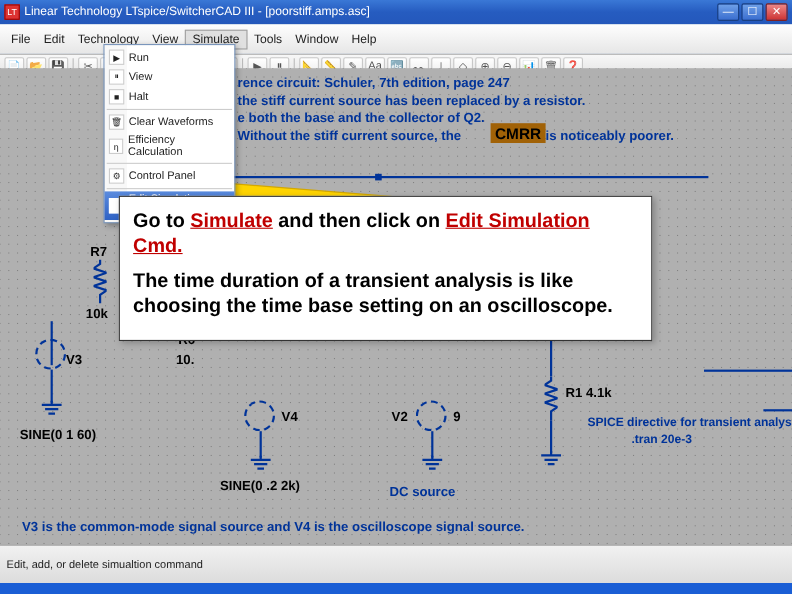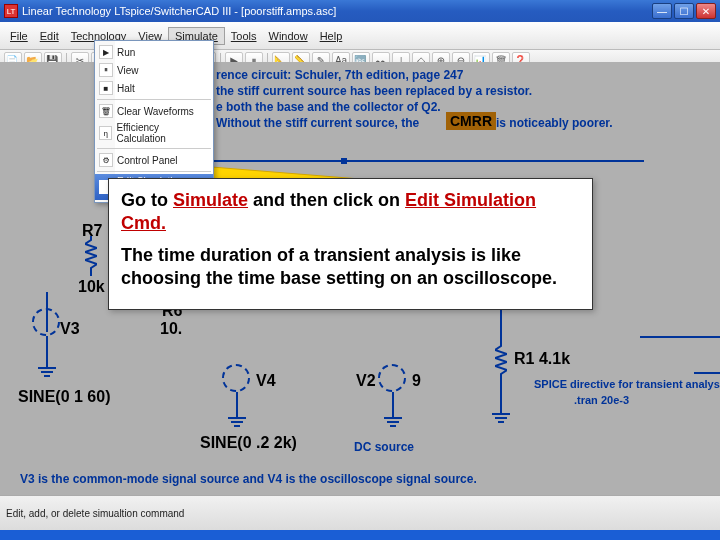--- a/index.html
+++ b/index.html
@@ -31,21 +31,21 @@
     display:flex;align-items:center;justify-content:center;
     color:#fff; font-size:10px;
   }
   .wincontrols .btn.close { background: linear-gradient(#e88,#c33); border-color:#802020; }
   
   .menubar {
     height: 28px;
     background: linear-gradient(#fefefe,#e6e6e6);
     border-bottom:1px solid #bbb;
     display:flex; align-items:center; padding: 12px 4px;
-    font-size: 11px; color:#222;text-decoration:underline;
+    font-size: 11px; color:#222;
   }
   .menubar .item { padding: 2px 6px; }
   .menubar .item.active { background:#e0e0e0; border:1px solid #a0a0a0; }
   
   .toolbar {
     height: 22px;
     background: linear-gradient(#f7f7f7,#e2e2e2);
     border-bottom:1px solid #aaa;
     display:flex; align-items:center; gap:2px; padding:0 4px;
   }
@@ -100,21 +100,21 @@
   .canvas .vline { width:2px; }
   .canvas .node {
     position:absolute; width:6px; height:6px; background:#003399;
     transform:translate(-3px,-3px);
   }
   .canvas .schemtext {
     position:absolute; color:#003399; font-weight:bold;
     font-family: Arial, sans-serif; font-size:12px;
     white-space:nowrap;
   }
-  .canvas .reslabel { color:#000; font-weight:bold; font-size:16px; position:absolute;text-align:center; }
+  .canvas .reslabel { color:#000; font-weight:bold; font-size:12px; position:absolute;text-align:center; }
   
   .resistor-v {
     position:absolute; width:12px; height:40px;
   }
   .resistor-v svg { width:100%; height:100%; }
   .source-circ {
     position:absolute; width:28px;height:28px;
     border:2px dashed #003399; border-radius:50%;
   }
   .ground {

